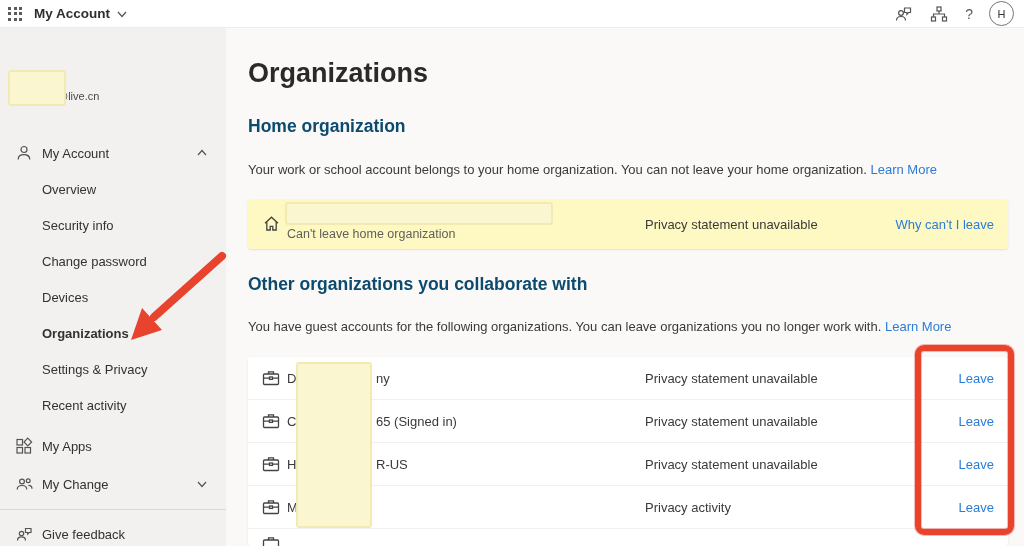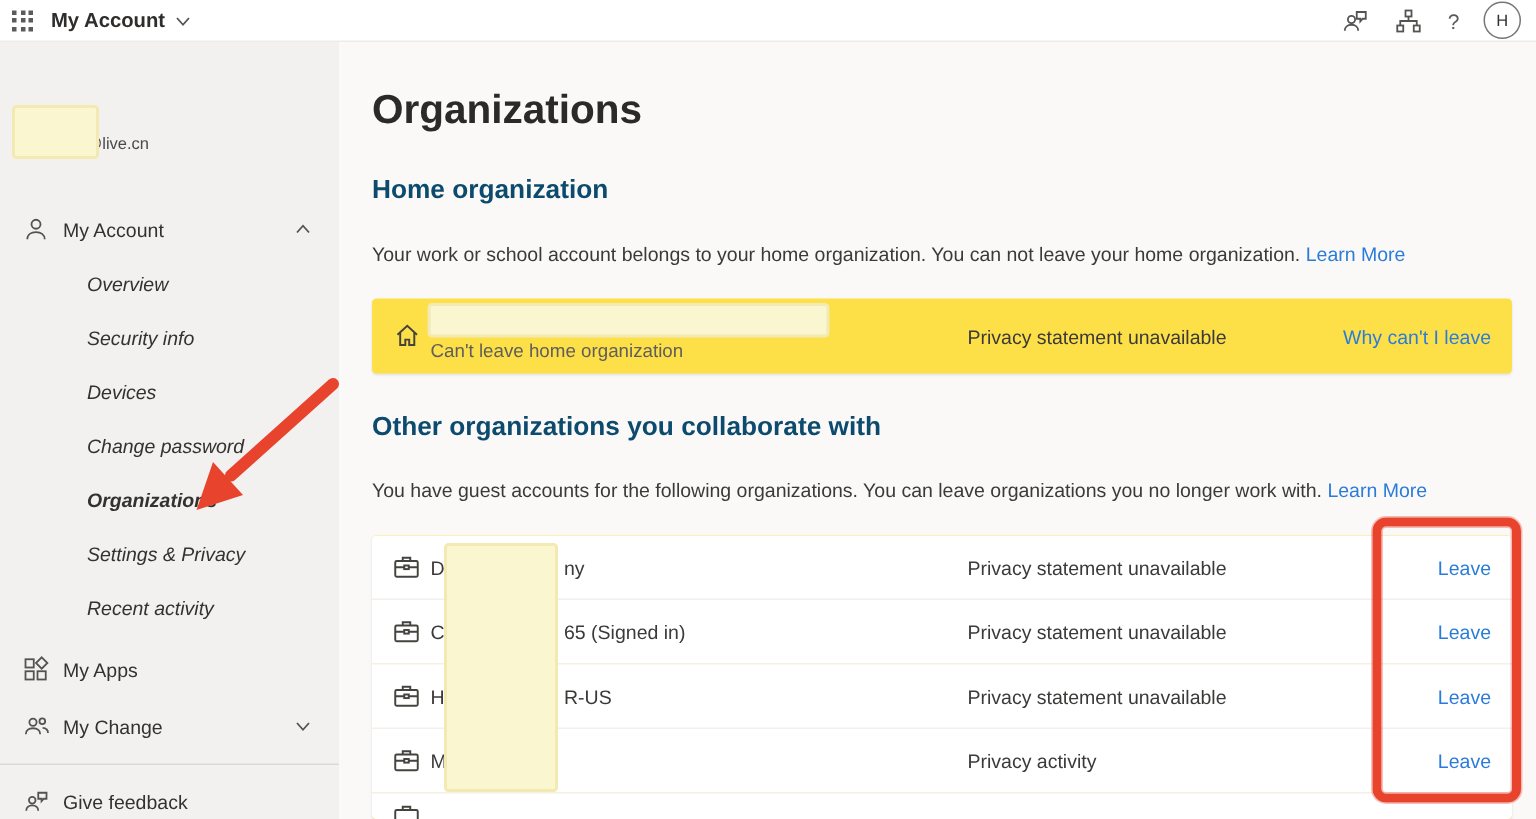--- a/index.html
+++ b/index.html
@@ -21,38 +21,38 @@
             display:flex; align-items:center; justify-content:center; font-size:11px; color:#333; cursor:pointer; }
   svg.ic { stroke:#545352; fill:none; stroke-width:1.2; }
 
   
   .sidebar { position:absolute; top:28px; left:0; width:226px; height:518px; background:#f2f1f0; z-index:1; }
   .user-email { position:absolute; left:57px; top:62px; font-size:11px; color:#4a4948; }
   .nav { position:absolute; top:107px; left:0; width:226px; }
   .nav-item { height:36px; display:flex; align-items:center; font-size:13px; color:#33322f;
               cursor:pointer; padding-left:14px; position:relative; }
   .nav-item .nicon { width:20px; height:20px; margin-right:8px; display:flex; align-items:center; justify-content:center; }
-  .nav-item.sub { padding-left:58px;font-style:italic; }
+  .nav-item.sub { padding-left:42px; }
   .nav-item.active { font-weight:700; }
   .nav-chevron { position:absolute; right:18px; top:12px; }
   .nav-gap { height:5px; }
   .nav-divider { height:1px; background:#dad9d7; margin:7px 0 6px 0; }
 
   
   .page-title { position:absolute; left:248px; top:58px; font-size:27px; font-weight:600; color:#2b2a29; z-index:1; }
   .h2 { position:absolute; left:248px; font-size:17.5px; font-weight:600; color:#0c4a6e; z-index:1; }
   .h2-home { top:116px; }
   .h2-other { top:274px; }
   .para { position:absolute; left:248px; font-size:13px; color:#3b3a39; z-index:1; }
   .para1 { top:162px; }
   .para2 { top:319px; }
   a.link, .link { color:#2b7cd9; text-decoration:none; cursor:pointer; }
   .underline { text-decoration:underline; }
 
-  .card { position:absolute; left:248px; width:760px; background:#fde047; border-radius:3px;
+  .card { position:absolute; left:248px; width:760px; background:#fef9c3; border-radius:3px;
           box-shadow:0 1px 2px rgba(0,0,0,0.10); z-index:1; }
   .home-card { top:199px; height:50px; }
   .home-icon { position:absolute; left:14px; top:15px; }
   .home-sub { position:absolute; left:39px; top:28px; font-size:12.5px; color:#605e5c; }
   .home-privacy { position:absolute; left:397px; top:18px; font-size:13px; color:#3b3a39; }
   .home-action { position:absolute; right:14px; top:18px; font-size:13px; }
 
   .org-table { top:357px; height:189px; overflow:hidden; }
   .org-row { height:43px; position:relative; border-bottom:1px solid #f1f0ee; background:#fff; }
   .org-icon { position:absolute; left:14px; top:13px; }
@@ -137,24 +137,24 @@
           </svg>
       </span>
     </div>
     <div class="nav-item sub">
       <span>Overview</span>
     </div>
     <div class="nav-item sub">
       <span>Security info</span>
     </div>
     <div class="nav-item sub">
+      <span>Change password</span>
+    </div>
+    <div class="nav-item sub">
       <span>Devices</span>
-    </div>
-    <div class="nav-item sub">
-      <span>Change password</span>
     </div>
     <div class="nav-item sub active">
       <span>Organizations</span>
     </div>
     <div class="nav-item sub">
       <span>Settings &amp; Privacy</span>
     </div>
     <div class="nav-item sub">
       <span>Recent activity</span>
     </div>

